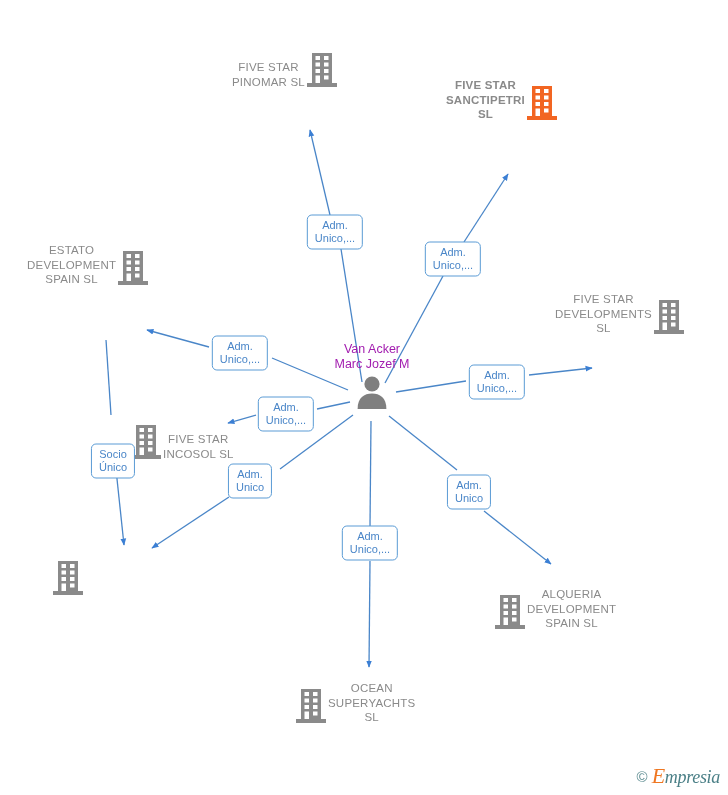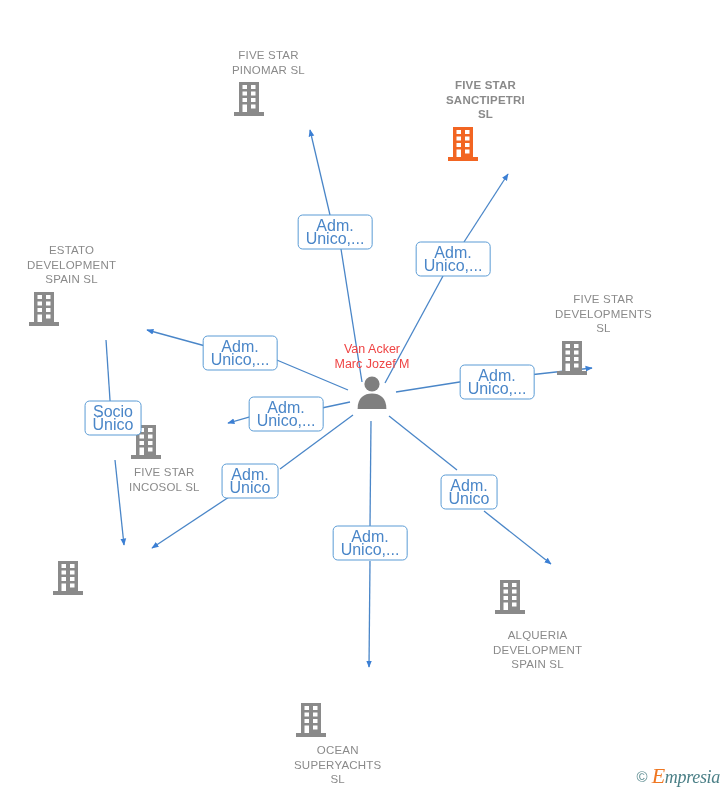--- a/index.html
+++ b/index.html
@@ -25,22 +25,21 @@
     width: 728px;
     height: 795px;
     pointer-events: none;
   }
 
   
   .node {
     position: absolute;
     transform: translate(-50%, -50%);
     display: flex;
-    flex-direction: column;
-    align-items: flex-start;
+    align-items: flex-end;
     justify-content: flex-start;
     width: 150px;
     margin-left: 0;
   }
   .node-label {
     font-size: 11.5px;
     line-height: 14.5px;
     text-align: center;
     color: #8a8a8a;
     letter-spacing: 0.2px;
@@ -62,34 +61,34 @@
     transform: translate(-50%, -50%);
     display: flex;
     flex-direction: column;
     align-items: center;
     width: 170px;
   }
   .person-label {
     font-size: 12.5px;
     line-height: 15px;
     text-align: center;
-    color: #ef4444;
+    color: #a21caf;
     white-space: pre-line;
   }
   .person-icon { margin-top: 2px; }
 
   
   .edge-label {
     position: absolute;
     transform: translate(-50%, -50%);
     background: #ffffff;
     border: 1.4px solid #5a9bd5;
     border-radius: 5px;
     color: #4a86c8;
-    font-size: 16px;
+    font-size: 11px;
     line-height: 13px;
     text-align: center;
     padding: 3px 7px 4px 7px;
     white-space: pre-line;
     font-family: "Liberation Sans", sans-serif;
     box-sizing: border-box;
   }
 
   
   #watermark {
@@ -289,21 +288,21 @@
         <rect x="19" y="18" width="4.5" height="4" fill="#ffffff"></rect>
         <rect x="10.5" y="24.5" width="4.5" height="7.5" fill="#ffffff"></rect>
         <rect x="19" y="24.5" width="4.5" height="4" fill="#ffffff"></rect>
       </svg>
     </div>
     <div class="node-label" style="margin-top:12px;">ALQUERIA
 DEVELOPMENT
 SPAIN  SL</div>
   </div>
 
-  <div class="node" style="left:369px; top:698px; transform:translate(-50%,0);">
+  <div class="node" style="left:369px; top:677px; transform:translate(-50%,0);">
     <div class="node-icon">
       <svg width="34" height="38" viewBox="0 0 34 38" xmlns="http://www.w3.org/2000/svg">
         <rect x="7" y="2" width="20" height="30" fill="#8a8a8a"></rect>
         <rect x="2" y="32" width="30" height="4" fill="#8a8a8a"></rect>
         <rect x="10.5" y="5" width="4.5" height="4" fill="#ffffff"></rect>
         <rect x="19" y="5" width="4.5" height="4" fill="#ffffff"></rect>
         <rect x="10.5" y="11.5" width="4.5" height="4" fill="#ffffff"></rect>
         <rect x="19" y="11.5" width="4.5" height="4" fill="#ffffff"></rect>
         <rect x="10.5" y="18" width="4.5" height="4" fill="#ffffff"></rect>
         <rect x="19" y="18" width="4.5" height="4" fill="#ffffff"></rect>
@@ -338,21 +337,21 @@
 
   <div class="edge-label" style="left:497px; top:382px;">Adm.
 Unico,...</div>
 
   <div class="edge-label" style="left:286px; top:414px;">Adm.
 Unico,...</div>
 
   <div class="edge-label" style="left:250px; top:481px;">Adm.
 Unico</div>
 
-  <div class="edge-label" style="left:113px; top:418px;">Socio
+  <div class="edge-label" style="left:113px; top:461px;">Socio
 Único</div>
 
   <div class="edge-label" style="left:469px; top:492px;">Adm.
 Unico</div>
 
   <div class="edge-label" style="left:370px; top:543px;">Adm.
 Unico,...</div>
 
   <div id="watermark">
     <span class="wm-c">©</span>

